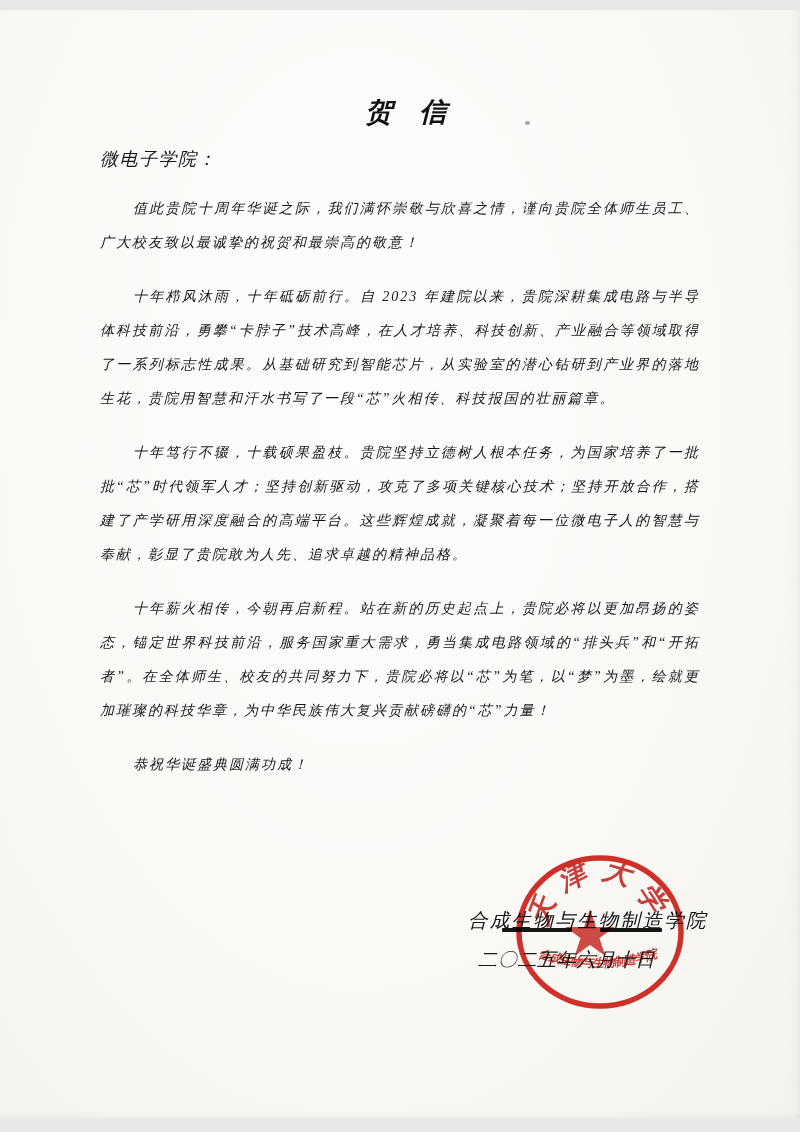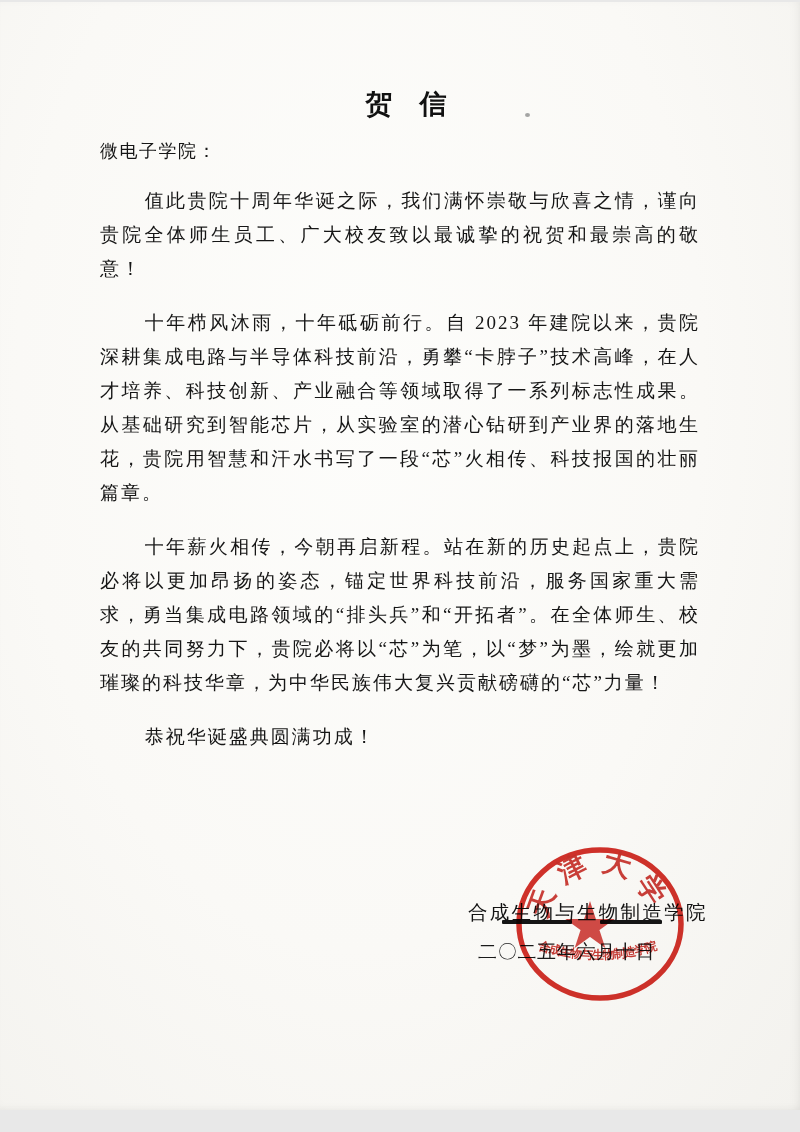--- a/index.html
+++ b/index.html
@@ -1,37 +1,38 @@
 <!DOCTYPE html>
 <html><head>
 <meta charset="utf-8">
 <style>
   html,body{margin:0;padding:0;background:#e8e8e8;}
   .page{
     position:relative;
     width:800px;height:1108px;
-    margin:2px auto;
+    margin:10px auto;
     background:
       radial-gradient(ellipse at 45% 35%, #fdfdfb 0%, #faf9f6 55%, #f3f2ee 100%);
     overflow:hidden;
     font-family:"Liberation Serif","DejaVu Serif",serif;
     color:#161616;
     box-shadow:inset -6px 0 14px -8px rgba(0,0,0,.10), inset 0 -6px 12px -8px rgba(0,0,0,.07);
+    font-style:italic;
   }
   .doc{position:absolute;left:100px;right:100px;top:84px;}
   h1.title{
     margin:0;line-height:36px;font-size:27px;font-weight:700;
     font-family:"Liberation Sans","DejaVu Sans",sans-serif;
     text-align:center;text-indent:12px;color:#111;
   }
   .salutation{
     margin:12px 0 16px;line-height:34px;font-size:18px;letter-spacing:1.5px;
   }
   .para{
-    margin:0 0 20px;line-height:34px;font-size:19px;letter-spacing:2px;
+    margin:0 0 20px;line-height:34px;font-size:14px;letter-spacing:2px;
     text-align:justify;text-justify:inter-ideograph;text-align-last:left;
     text-indent:2.35em;
   }
   .closing{margin-bottom:0;text-align:right;}
   .signature{
     position:absolute;left:468px;top:896px;line-height:30px;
     font-size:19.5px;letter-spacing:2.3px;white-space:nowrap;color:#131313;
   }
   .sig-line{position:absolute;height:4px;background:#151515;border-radius:1px;}
   .sig-line-1{left:502px;top:918px;width:70px;}
@@ -65,20 +66,21 @@
 
 <div class="page">
 
   <div class="dot"></div>
 
   <div class="doc">
     <h1 class="title">贺　信</h1>
     <p class="salutation">微电子学院：</p>
     <p class="para">值此贵院十周年华诞之际，我们满怀崇敬与欣喜之情，谨向贵院全体师生员工、广大校友致以最诚挚的祝贺和最崇高的敬意！</p>
     <p class="para">十年栉风沐雨，十年砥砺前行。自 2023 年建院以来，贵院深耕集成电路与半导体科技前沿，勇攀“卡脖子”技术高峰，在人才培养、科技创新、产业融合等领域取得了一系列标志性成果。从基础研究到智能芯片，从实验室的潜心钻研到产业界的落地生花，贵院用智慧和汗水书写了一段“芯”火相传、科技报国的壮丽篇章。</p>
+    <p class="para">十年笃行不辍，十载硕果盈枝。贵院坚持立德树人根本任务，为国家培养了一批批“芯”时代领军人才；坚持创新驱动，攻克了多项关键核心技术；坚持开放合作，搭建了产学研用深度融合的高端平台。这些辉煌成就，凝聚着每一位微电子人的智慧与奉献，彰显了贵院敢为人先、追求卓越的精神品格。</p>
     <p class="para">十年薪火相传，今朝再启新程。站在新的历史起点上，贵院必将以更加昂扬的姿态，锚定世界科技前沿，服务国家重大需求，勇当集成电路领域的“排头兵”和“开拓者”。在全体师生、校友的共同努力下，贵院必将以“芯”为笔，以“梦”为墨，绘就更加璀璨的科技华章，为中华民族伟大复兴贡献磅礴的“芯”力量！</p>
     <p class="para closing">恭祝华诞盛典圆满功成！</p>
   </div>
 
   <div class="signature">合成生物与生物制造学院</div>
   <div class="sig-line sig-line-1"></div>
   <div class="sig-line sig-line-2"></div>
   <div class="date">二〇二五年六月十日</div>
 
   <svg class="seal" width="195" height="180" viewBox="0 0 195 180" aria-hidden="true">

